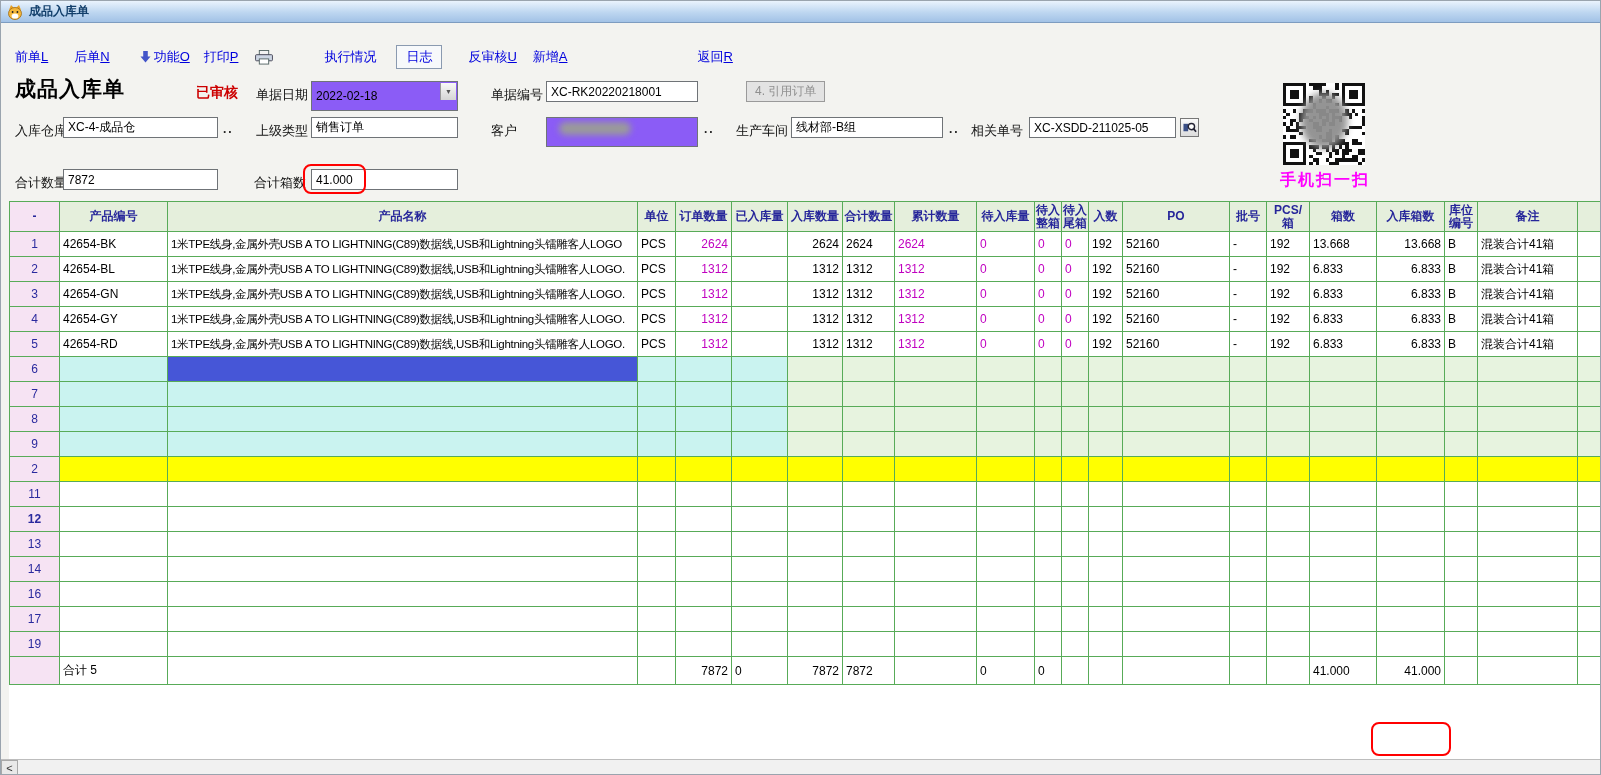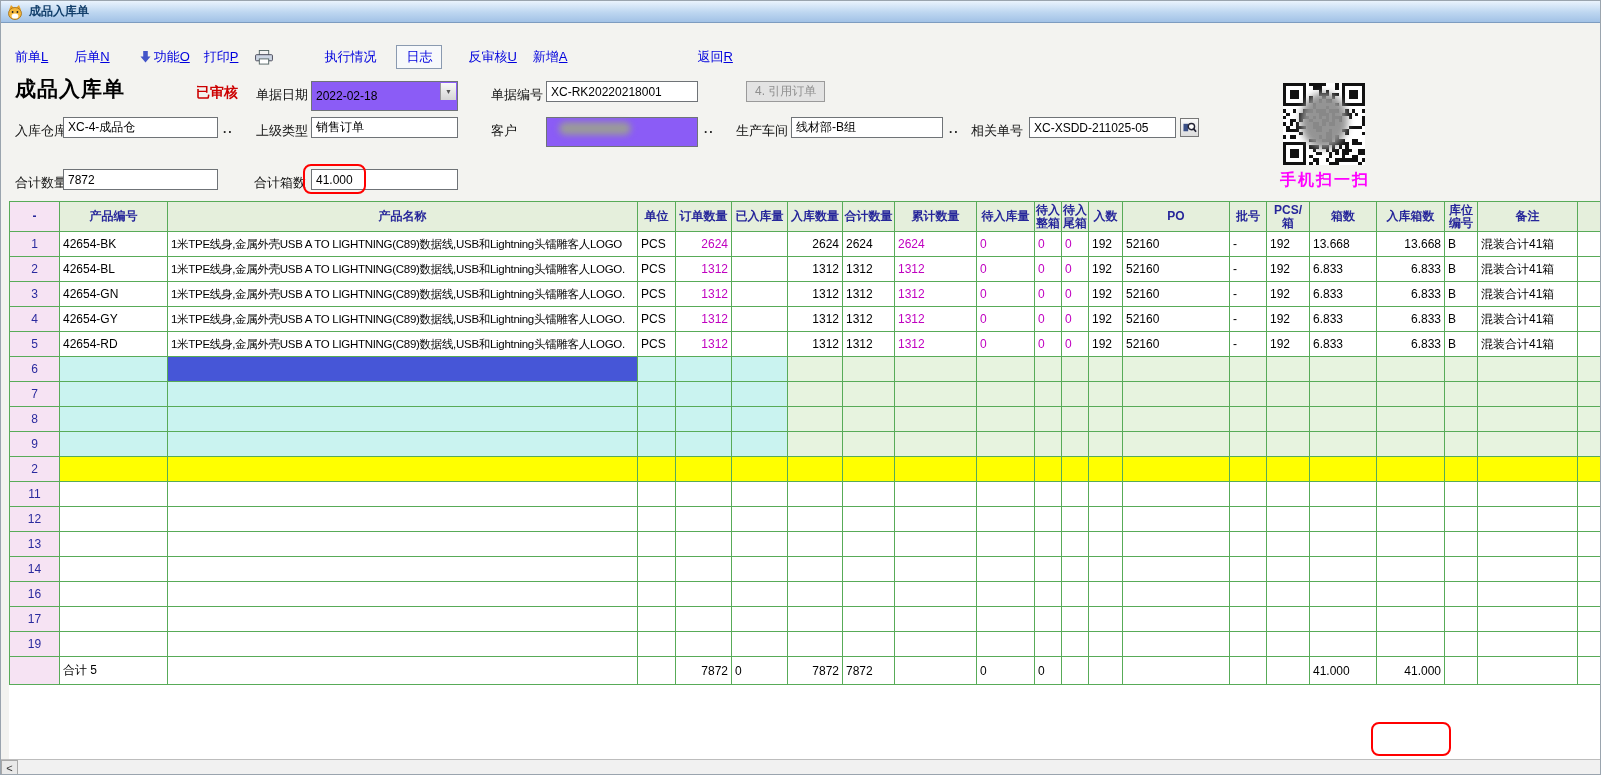--- a/index.html
+++ b/index.html
@@ -460,21 +460,21 @@
             <td class="" style="text-align:left;background:#ffffff;"></td>
             <td class="" style="text-align:left;background:#ffffff;"></td>
             <td class="" style="text-align:left;background:#ffffff;"></td>
             <td class="" style="text-align:left;background:#ffffff;"></td>
             <td class="" style="text-align:right;background:#ffffff;"></td>
             <td class="" style="text-align:left;background:#ffffff;"></td>
             <td class="" style="text-align:left;background:#ffffff;"></td>
             <td class="" style="text-align:left;background:#ffffff;"></td>
           </tr>
           <tr>
-            <td class="" style="text-align:center;background:#f6e3f3;color:#2a2a9e;">12</td>
+            <td class="" style="text-align:center;background:#f6e3f3;color:#2a2a9e;font-weight:bold;">12</td>
             <td class="" style="text-align:left;background:#ffffff;"></td>
             <td class="namecell" style="text-align:left;background:#ffffff;"></td>
             <td class="" style="text-align:left;background:#ffffff;"></td>
             <td class="" style="text-align:right;background:#ffffff;"></td>
             <td class="" style="text-align:left;background:#ffffff;"></td>
             <td class="" style="text-align:right;background:#ffffff;"></td>
             <td class="" style="text-align:left;background:#ffffff;"></td>
             <td class="" style="text-align:left;background:#ffffff;"></td>
             <td class="" style="text-align:left;background:#ffffff;"></td>
             <td class="" style="text-align:left;background:#ffffff;"></td>

